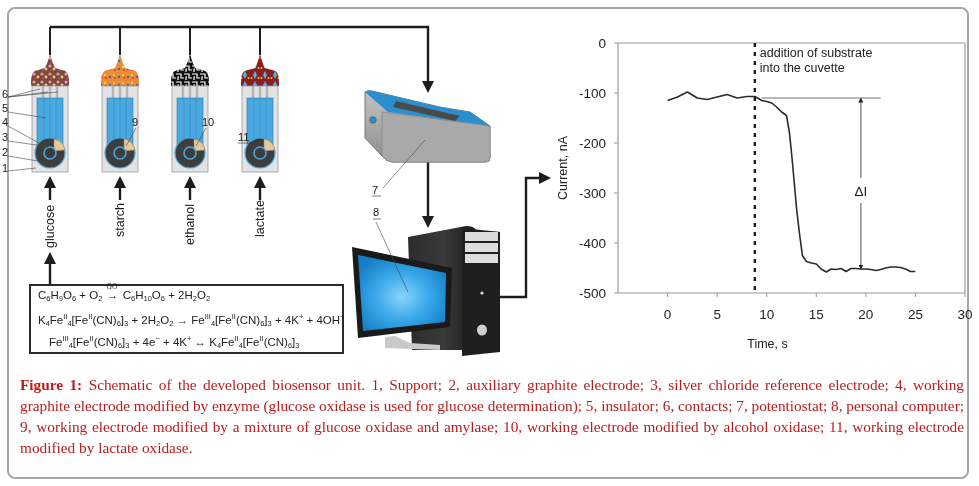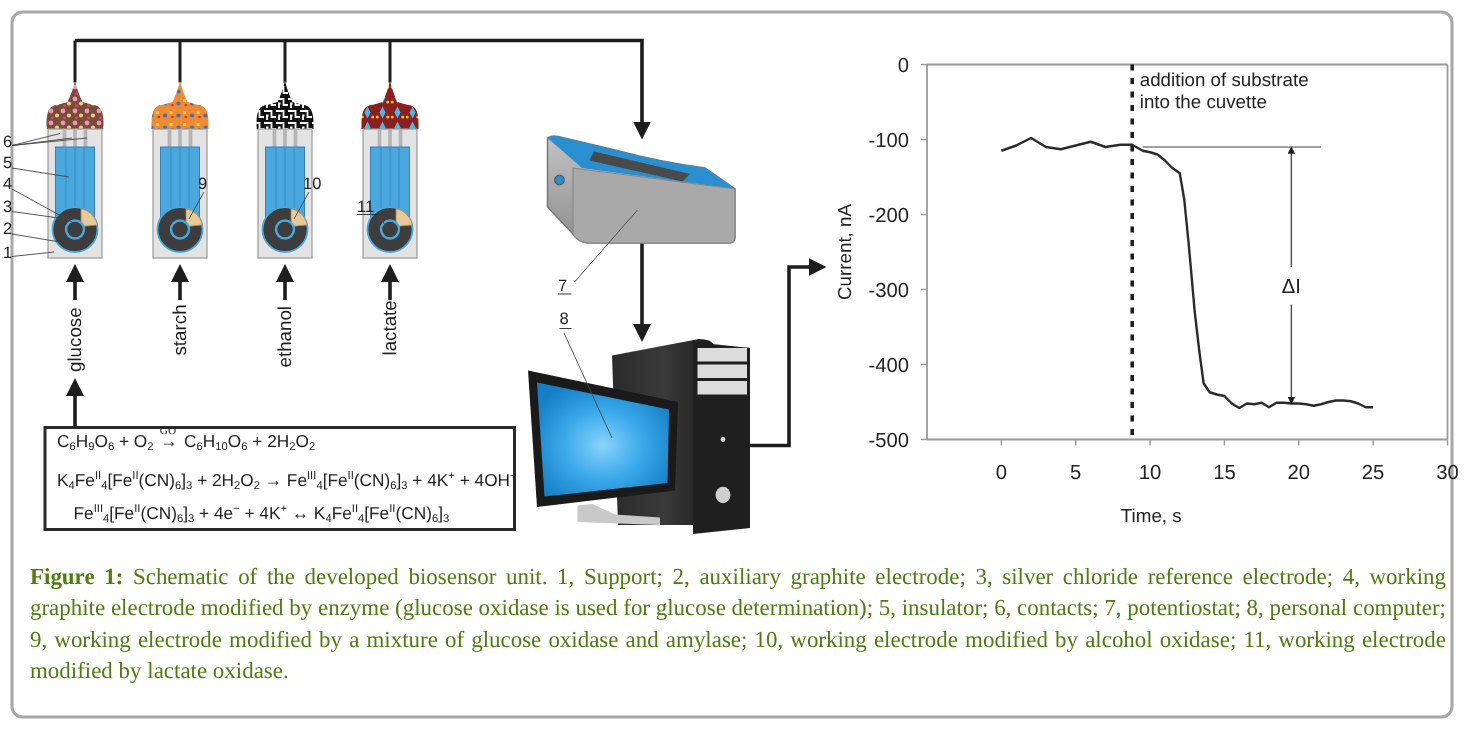--- a/index.html
+++ b/index.html
@@ -1,19 +1,19 @@
 <!DOCTYPE html>
 <html><head>
 <meta charset="utf-8">
 <style>
   html, body { margin: 0; padding: 0; background: #ffffff; }
   body { width: 979px; height: 486px; position: relative; overflow: hidden; font-family: "Liberation Sans", sans-serif; }
   #frame { position: absolute; left: 7px; top: 7px; width: 962px; height: 472px; border: 2px solid #a7a7a7; border-radius: 8px; box-sizing: border-box; }
   #diagram { position: absolute; left: 0; top: 0; width: 979px; height: 370px; }
-  #caption { position: absolute; left: 20px; top: 374px; width: 944px; font-family: "Liberation Serif", serif; font-size: 15.3px; line-height: 21px; color: #4d7c0f; text-align: justify; }
+  #caption { position: absolute; left: 20px; top: 374px; width: 944px; font-family: "Liberation Serif", serif; font-size: 15.3px; line-height: 21px; color: #b91c1c; text-align: justify; }
   #caption b { font-weight: bold; }
   .eq { position: absolute; font-family: "Liberation Sans", sans-serif; font-size: 11.5px; color: #222; white-space: nowrap; }
   .sub { font-size: 7.5px; vertical-align: -2px; }
   .sup { font-size: 7.5px; vertical-align: 5px; }
 </style>
 </head>
 <body>
 
 <div id="frame"></div>
 

